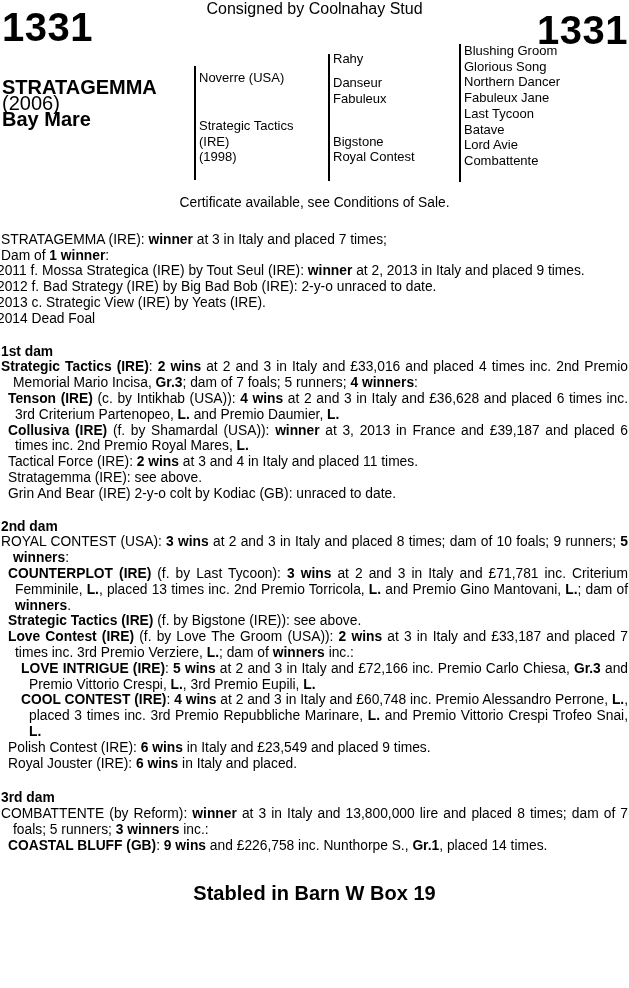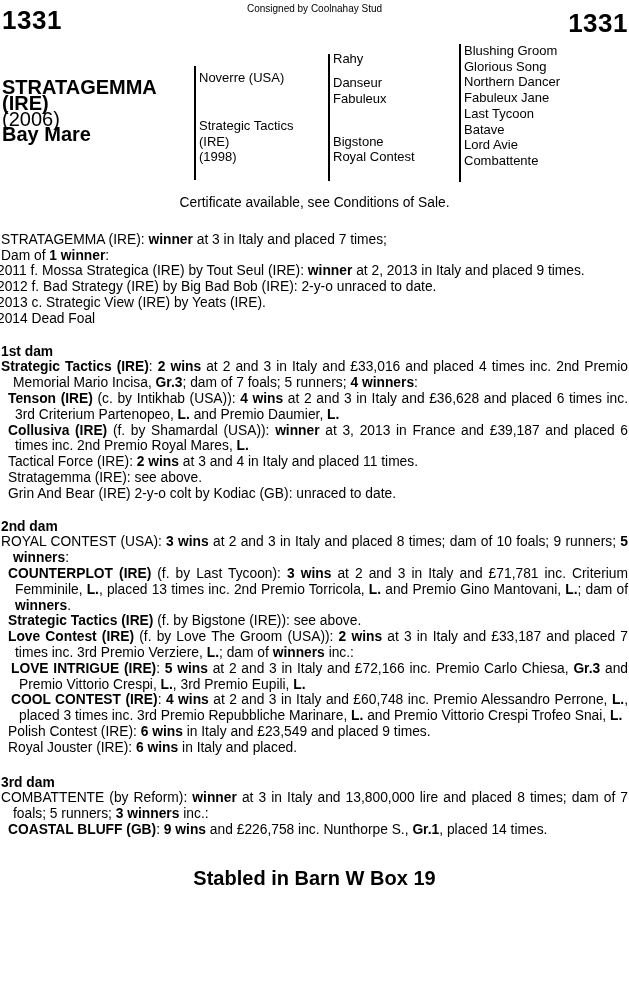--- a/index.html
+++ b/index.html
@@ -6,24 +6,24 @@
   .page {
     position:relative;
     width:629px; height:988px;
     background:#fff; color:#000;
     font-family:"Liberation Sans", sans-serif;
     font-size:13.8px; line-height:15.8px;
     overflow:hidden;
   }
   
   .top { position:relative; height:192px; }
-  .lot { position:absolute; font-size:26px; font-weight:bold; line-height:1; letter-spacing:0.5px; }
+  .lot { position:absolute; font-size:40px; font-weight:bold; line-height:1; letter-spacing:0.5px; }
   .lot-l { left:2px; top:7px; }
   .lot-r { right:1px; top:10px; }
-  .consign { position:absolute; top:1px; left:0; right:0; text-align:center; font-size:10px; }
+  .consign { position:absolute; top:1px; left:0; right:0; text-align:center; font-size:16px; }
   .subject { position:absolute; left:2px; top:80px; width:190px; font-size:20px; line-height:15.8px; }
   .s-name, .s-desc { font-weight:bold; }
   .vbar { position:absolute; width:2px; background:#000; }
   .b1 { left:194px; top:66px; height:114px; }
   .b2 { left:328px; top:54px; height:127px; }
   .b3 { left:459px; top:44px; height:138px; }
   .g1, .g2, .g3 { position:absolute; font-size:13px; line-height:15.7px; }
   .g1-sire { left:199px; top:70px;  width:128px; }
   .g1-dam  { left:199px; top:118px; width:128px; }
   .g2-0 { left:333px; top:51px;  width:120px; }
@@ -37,39 +37,38 @@
   
   #sections { padding:0 1px; }
   .section { margin-top:17px; }
   .section:first-child { margin-top:17px; }
   .section-3rd-gap { margin-top:19px; }
   .shead { font-weight:bold; }
   .para { text-align:justify; }
   .p0   { padding-left:12px;   text-indent:-12px; }
   .prod { padding-left:4px;   text-indent:-8px;  }
   .p1   { padding-left:14px;   text-indent:-7px;  }
-  .p2   { padding-left:18px;   text-indent:-8px;  }
+  .p2   { padding-left:28px;   text-indent:-8px;  }
   b { font-weight:bold; }
   
   .footer { text-align:center; font-weight:bold; font-size:20px; margin-top:33px; }
 </style>
 </head>
 <body>
 
 <div class="page">
 
   <div class="top">
     <div class="lot lot-l">1331</div>
     <div class="consign">Consigned by Coolnahay Stud</div>
     <div class="lot lot-r">1331</div>
 
     <div class="subject">
       <div class="s-name">
         <div>STRATAGEMMA</div>
-        <div>(IRE)</div>
       </div>
       <div class="s-year">(2006)</div>
       <div class="s-desc">Bay Mare</div>
     </div>
 
     <div class="vbar b1"></div>
     <div class="vbar b2"></div>
     <div class="vbar b3"></div>
 
     <div class="g1 g1-sire">Noverre (USA)</div>

